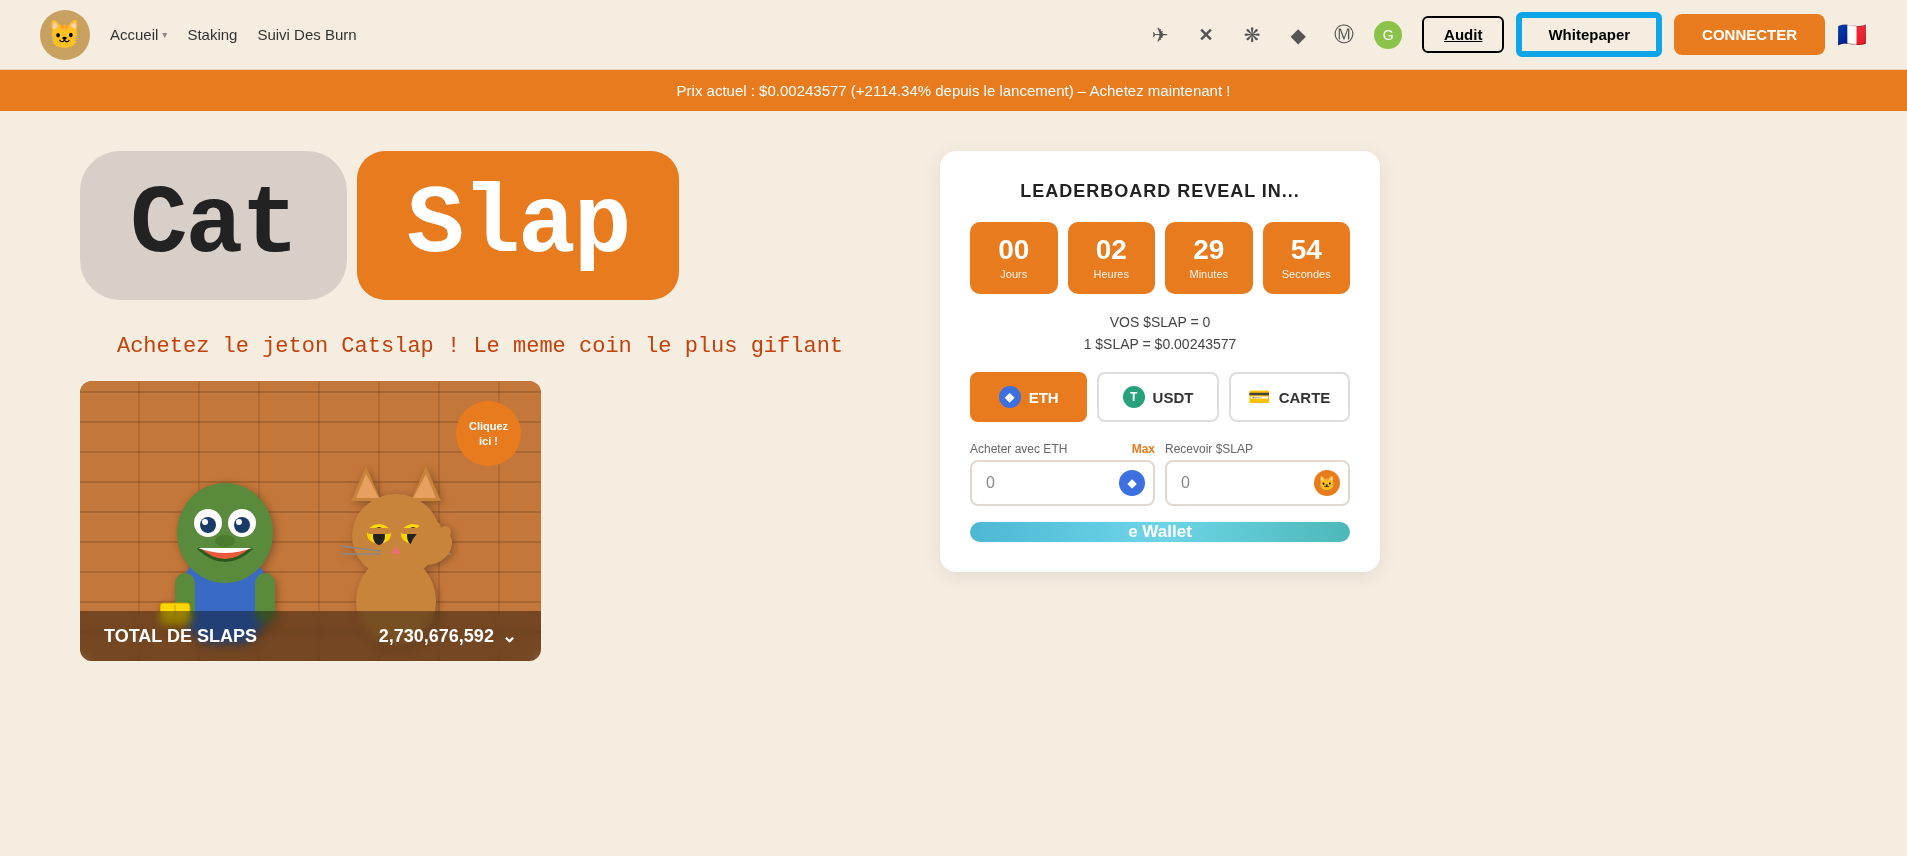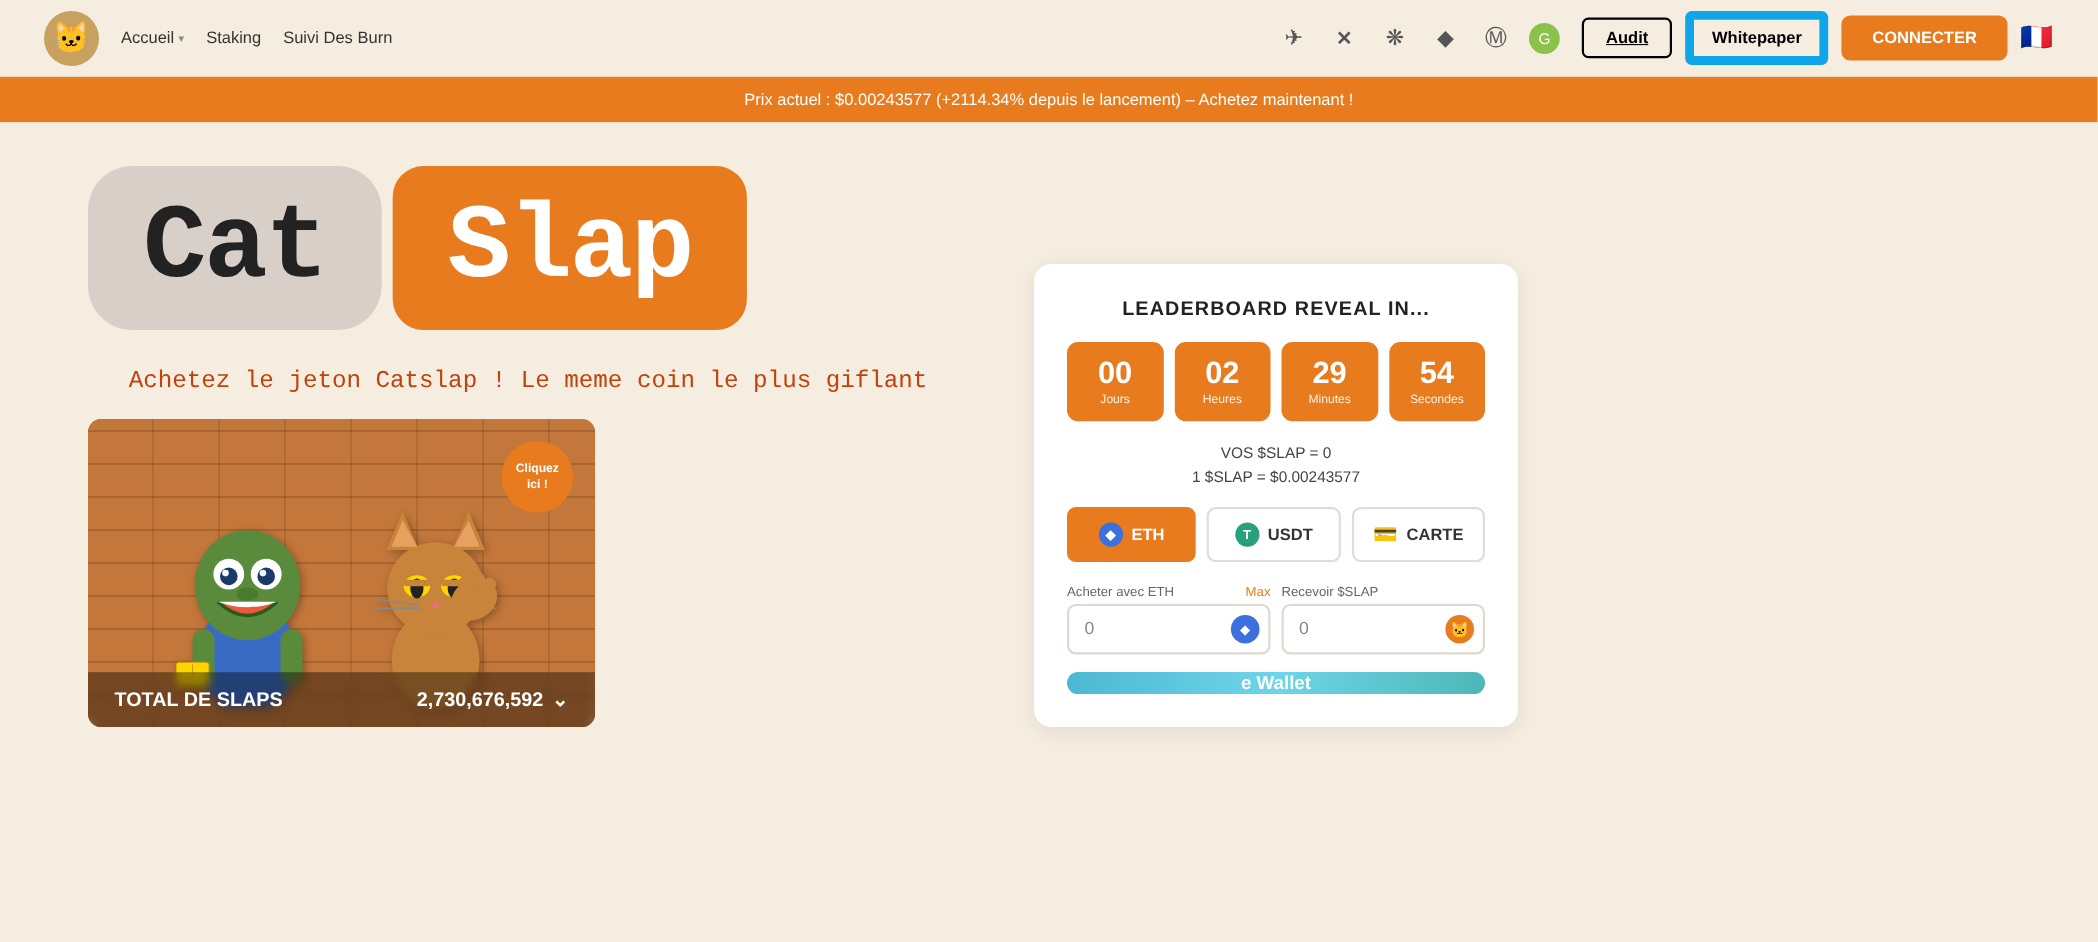--- a/index.html
+++ b/index.html
@@ -61,23 +61,23 @@
       border: 2px solid #000000;
       background: transparent;
       padding: 8px 20px;
       border-radius: 6px;
       font-size: 15px;
       cursor: pointer;
       font-weight: 600;
       text-decoration: underline;
     }
     .btn-whitepaper {
-      border: 8px solid #0ea5e9;
+      border: 6px solid #0ea5e9;
       background: transparent;
-      padding: 8px 16px;
+      padding: 8px 26px;
       border-radius: 6px;
       font-size: 15px;
       cursor: pointer;
       font-weight: 600;
     }
     .btn-connect {
       background: #e87b1e;
       color: white;
       border: none;
       padding: 12px 28px;
@@ -101,21 +101,20 @@
       font-size: 15px;
       font-weight: 500;
     }
 
     
     .main-content {
       display: flex;
       padding: 40px 80px 0 80px;
       gap: 60px;
       position: relative;
-      align-items: flex-end;
     }
 
     
     .left-section {
       flex: 1;
       max-width: 800px;
     }
 
     
     .hero-title {
@@ -392,21 +391,21 @@
       flex: 1;
     }
     .input-label {
       font-size: 12px;
       color: #666;
       margin-bottom: 4px;
       display: flex; align-items: center; justify-content: space-between;
     }
     .input-max {
       color: #e87b1e;
-      font-weight: 400;
+      font-weight: 700;
       font-size: 12px;
       cursor: pointer;
     }
     .input-field {
       width: 100%;
       border: 2px solid #e0d8d0;
       border-radius: 8px;
       padding: 12px 40px 12px 14px;
       font-size: 16px;
       color: #888;

